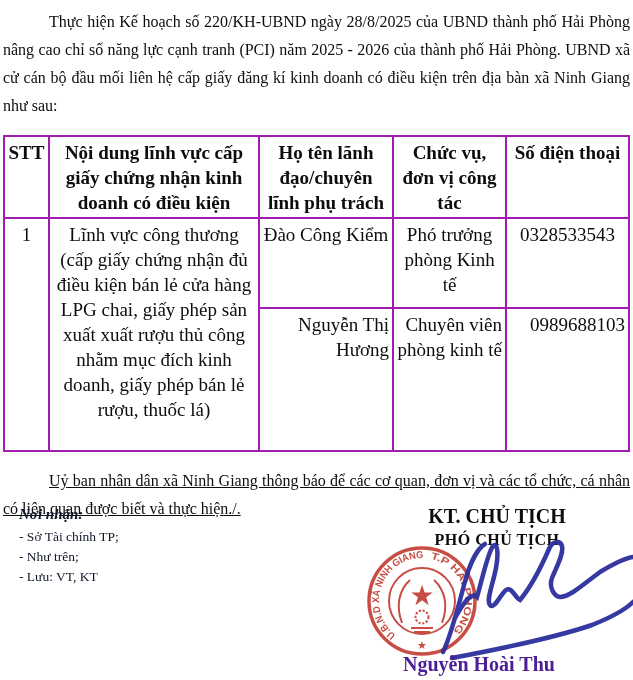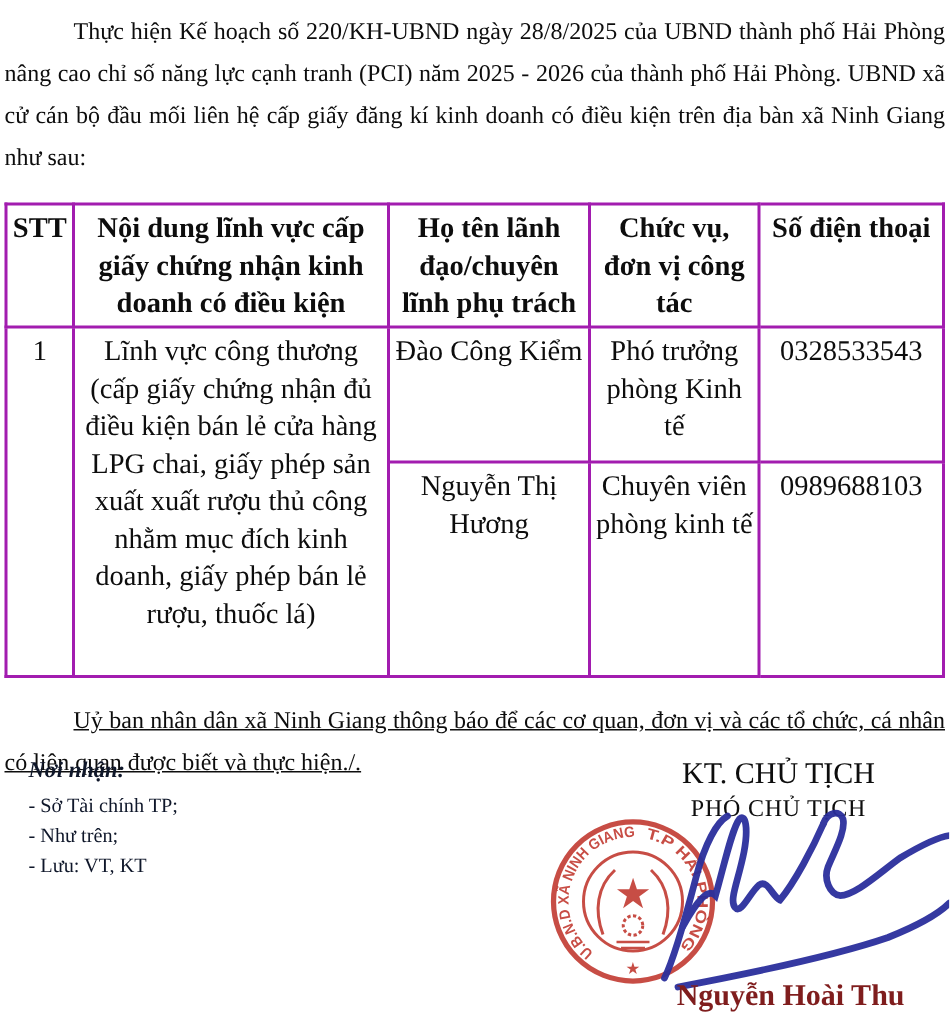--- a/index.html
+++ b/index.html
@@ -29,39 +29,39 @@
     text-align:center; color:#0d0d0d;
   }
   .doc-table th, .doc-table td {
     border:2px solid #a21caf;
     vertical-align:top;
     padding:3px 3px 2px;
   }
   .doc-table th { font-weight:bold; }
   tr.hdr-row   { height:77px; }
   tr.body-row-a{ height:90px; }
-  tr.body-row-b{ height:143px; }
+  tr.body-row-b{ height:143px;text-align:right; }
 
   .noi-nhan { position:absolute; left:19px; top:506px; color:#0f172a; }
   .noi-nhan-title { font-size:15px; font-weight:bold; font-style:italic; margin-bottom:4px; }
   .noi-nhan-item  { font-size:13.5px; line-height:20px; }
 
   .sign-head {
-    position:absolute; left:404px; top:505px; width:230px;
-    text-align:center; font-weight:normal; color:#0d0d0d;
+    position:absolute; left:382px; top:505px; width:230px;
+    text-align:center; font-weight:bold; color:#0d0d0d;
   }
   .sign-line1 { font-size:20px; line-height:23px; }
   .sign-line2 { font-size:16px; line-height:24px; letter-spacing:0.5px; }
 
   .seal-svg      { position:absolute; left:366px; top:545px; }
   .signature-svg { position:absolute; left:330px; top:503px; }
 
   .signer-name {
     position:absolute; left:403px; top:653px; width:200px;
-    text-align:right; font-weight:bold; font-size:20px; color:#7f1d1d;
+    text-align:left; font-weight:bold; font-size:20px; color:#4c1d95;
   }
 </style>
 </head>
 <body>
 
 <div class="page">
 
   <p class="para para1">Thực hiện Kế hoạch số 220/KH-UBND ngày 28/8/2025 của UBND thành phố Hải Phòng nâng cao chỉ số năng lực cạnh tranh (PCI) năm 2025 - 2026 của thành phố Hải Phòng. UBND xã cử cán bộ đầu mối liên hệ cấp giấy đăng kí kinh doanh có điều kiện trên địa bàn xã Ninh Giang như sau:</p>
 
   <table class="doc-table">

